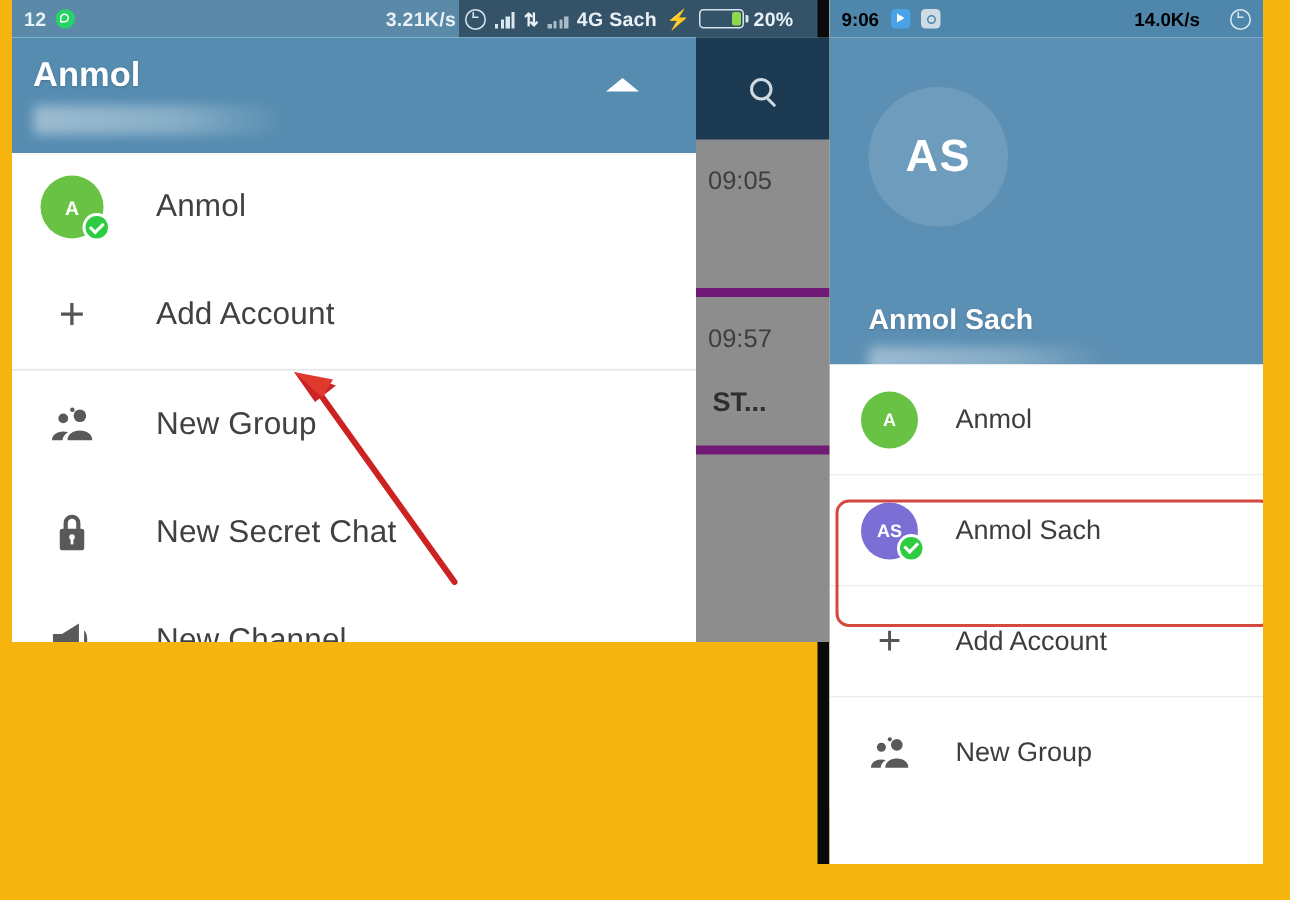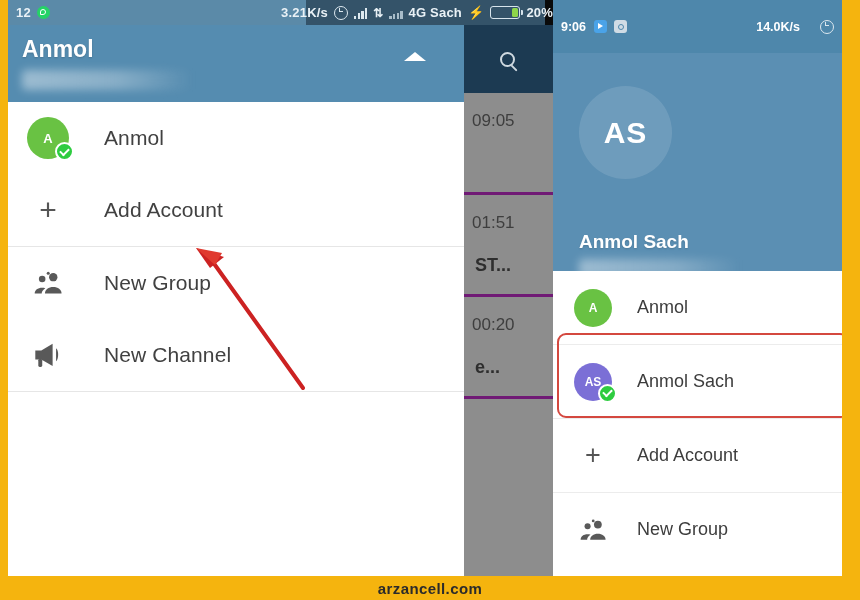--- a/index.html
+++ b/index.html
@@ -19,38 +19,38 @@
     left: 0; top: 0;
     width: 860px; height: 600px;
     background: #F5B40E;
     overflow: hidden;
   }
 
   
   #left-phone {
     position: absolute;
     left: 8px; top: 0;
-    width: 545px; height: 576px;
+    width: 545px; height: 428px;
     background: #5eead4;
     overflow: hidden;
   }
 
   .statusbar {
     position: absolute; left: 0; top: 0;
     width: 100%; height: 25px;
     background: #5b8aa8;
     color: #e9f1f6;
     font-size: 13px;
     font-weight: bold;
     display: flex;
     align-items: center;
     letter-spacing: .2px;
   }
   .sb-left { display: flex; align-items: center; gap: 6px; padding-left: 8px; }
-  .sb-right { display: flex; align-items: center; gap: 6px; margin-left: auto; padding-right: 0; }
+  .sb-right { display: flex; align-items: center; gap: 6px; margin-left: auto; padding-right: 24px; }
   .sb-dark-overlay {
     position: absolute; right: 0; top: 0;
     width: 247px; height: 25px;
     background: rgba(20,38,53,.55);
   }
   .sb-text { position: relative; z-index: 3; }
 
   .wa-icon {
     width: 13px; height: 13px; border-radius: 50%;
     background: #25D366;
@@ -185,21 +185,21 @@
     width:15px; height:15px; border:2.2px solid #cfd9e0; border-radius:50%;
     position:absolute; left:0; top:0; box-sizing:border-box;
   }
   .mag::after {
     content:""; position:absolute; right:-5px; bottom:-4px;
     width:8px; height:2.2px; background:#cfd9e0;
     transform: rotate(45deg); border-radius:2px;
   }
   .bg-row {
     height: 99px; position:relative;
-    border-bottom:3px solid #701a75;
+    border-bottom:6px solid #701a75;
   }
   .bg-time {
     position:absolute; left:8px; top:18px;
     color:#3e3e3e; font-size:17px;
   }
   .bg-snip {
     position:absolute; left:-4px; top:60px;
     color:#2e2e2e; font-size:18px; font-weight:bold;margin-left:15px;
   }
 
@@ -213,22 +213,22 @@
   
   #right-phone {
     position:absolute; left:553px; top:0;
     width:289px; height:576px;
     background:#ffffff;
     overflow:hidden;
   }
   #r-statusbar {
     height:25px; background:#4e87ab;
     display:flex; align-items:center;
-    color:#ffffff; font-size:12.5px; font-weight:bold;
-    padding: 14px 8px;
+    color:#000000; font-size:12.5px; font-weight:bold;
+    padding: 0 8px;
   }
   #r-sb-right { margin-left:auto; display:flex; align-items:center; gap:20px; }
 
   .sq-icon {
     width:13px; height:13px; border-radius:3px;
     display:inline-block;
   }
   .sq-icon.blue { background:#4aa3e8; position:relative; }
   .sq-icon.blue::after {
     content:""; position:absolute; left:4px; top:3px;
@@ -351,26 +351,22 @@
       <div id="bg-topbar">
         <div id="search-icon-wrap">
             <span class="mag"></span>
           </div>
       </div>
       <div class="bg-row">
         <span class="bg-time">09:05</span>
         <span class="bg-snip"></span>
       </div>
       <div class="bg-row">
-        <span class="bg-time">01:51</span>
+        <span class="bg-time">09:57</span>
         <span class="bg-snip">ST...</span>
-      </div>
-      <div class="bg-row">
-        <span class="bg-time">00:20</span>
-        <span class="bg-snip">e...</span>
       </div>
     </div>
 
     <div id="drawer">
       <div id="drawer-header">
         <div id="drawer-name">Anmol</div>
         <div id="drawer-phone-blur"></div>
         <div id="drawer-chevron"></div>
       </div>
 
@@ -399,20 +395,31 @@
             <circle cx="16.5" cy="5" r="3.6"></circle>
             <path d="M9.4 19c0-3.4 3.1-5.6 7.1-5.6s7.1 2.2 7.1 5.6z"></path>
             <circle cx="7" cy="6.5" r="2.8"></circle>
             <path d="M0.6 19c0-3 2.6-5 6.4-5 1 0 1.9.1 2.7.4-1.9 1.2-3.1 2.8-3.1 4.6z"></path>
             <circle cx="12.2" cy="1.6" r="1.3"></circle>
           </svg>
         </div>
         <div class="mi-label">New Group</div>
       </div>
 
+      <div class="menu-item">
+        <div class="mi-icon">
+          <svg width="24" height="28" viewBox="0 0 20 24" fill="#595959">
+            <path d="M5.2 10V6.6a4.8 4.8 0 0 1 9.6 0V10h-2.4V6.6a2.4 2.4 0 0 0-4.8 0V10z"></path>
+            <rect x="3" y="9.8" width="14" height="12.4" rx="1.6"></rect>
+            <circle cx="10" cy="14.6" r="1.6" fill="#ffffff"></circle>
+            <rect x="9.2" y="15.2" width="1.6" height="3.6" fill="#ffffff"></rect>
+          </svg>
+        </div>
+        <div class="mi-label">New Secret Chat</div>
+      </div>
 
       <div class="menu-item">
         <div class="mi-icon">
           <svg width="30" height="26" viewBox="0 0 26 22" fill="#595959">
             <path d="M2 7.2h5.2L17 1.2v19.4L7.2 14.8H2z"></path>
             <rect x="4.6" y="14.4" width="3.4" height="7" rx="1.2"></rect>
             <path d="M20 5.2c2.4 1.4 2.4 9.6 0 11.2z"></path>
           </svg>
         </div>
         <div class="mi-label">New Channel</div>
@@ -492,17 +499,14 @@
 
     <div id="highlight-box"></div>
   </div>
 
   <svg id="arrow-svg">
     <line x1="303" y1="388" x2="210" y2="258" stroke="#cc2222" stroke-width="4" stroke-linecap="round"></line>
     <polygon points="196,248 224,257 210,268" fill="#cc2222"></polygon>
     <polygon points="196,248 222,253 215,265" fill="#e03a2f"></polygon>
   </svg>
 
-  <div id="watermark">
-    <span>arzancell.com</span>
-  </div>
 
 </div>
 
 </body></html>

